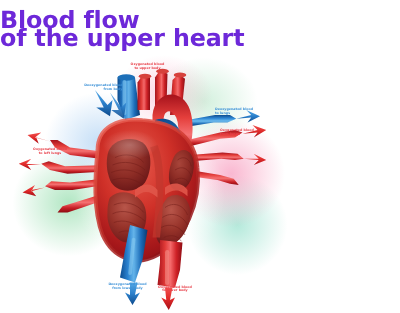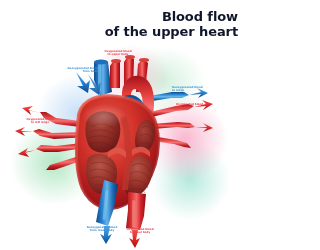--- a/index.html
+++ b/index.html
@@ -6,23 +6,23 @@
   body{
     width:238px;height:250px;overflow:hidden;
     background:#ffffff;
     font-family:"DejaVu Sans","Liberation Sans",sans-serif;
   }
   #stage{position:relative;width:238px;height:250px;overflow:hidden;background:#fff;}
 
   
   #title{
     position:absolute;left:0;top:9px;width:238px;
-    text-align:right;
-    color:#0f172a;
-    font-size:13px;
+    text-align:left;
+    color:#6d28d9;
+    font-size:19px;
     font-weight:700;
     line-height:15px;
     letter-spacing:-0.1px;
   }
   #title .l2{display:block;}
 
   
   .haze{position:absolute;border-radius:50%;pointer-events:none;}
   #haze-green-l{left:10px;top:120px;width:90px;height:85px;
      background:radial-gradient(closest-side,rgba(126,214,155,.60),rgba(126,214,155,0));}

